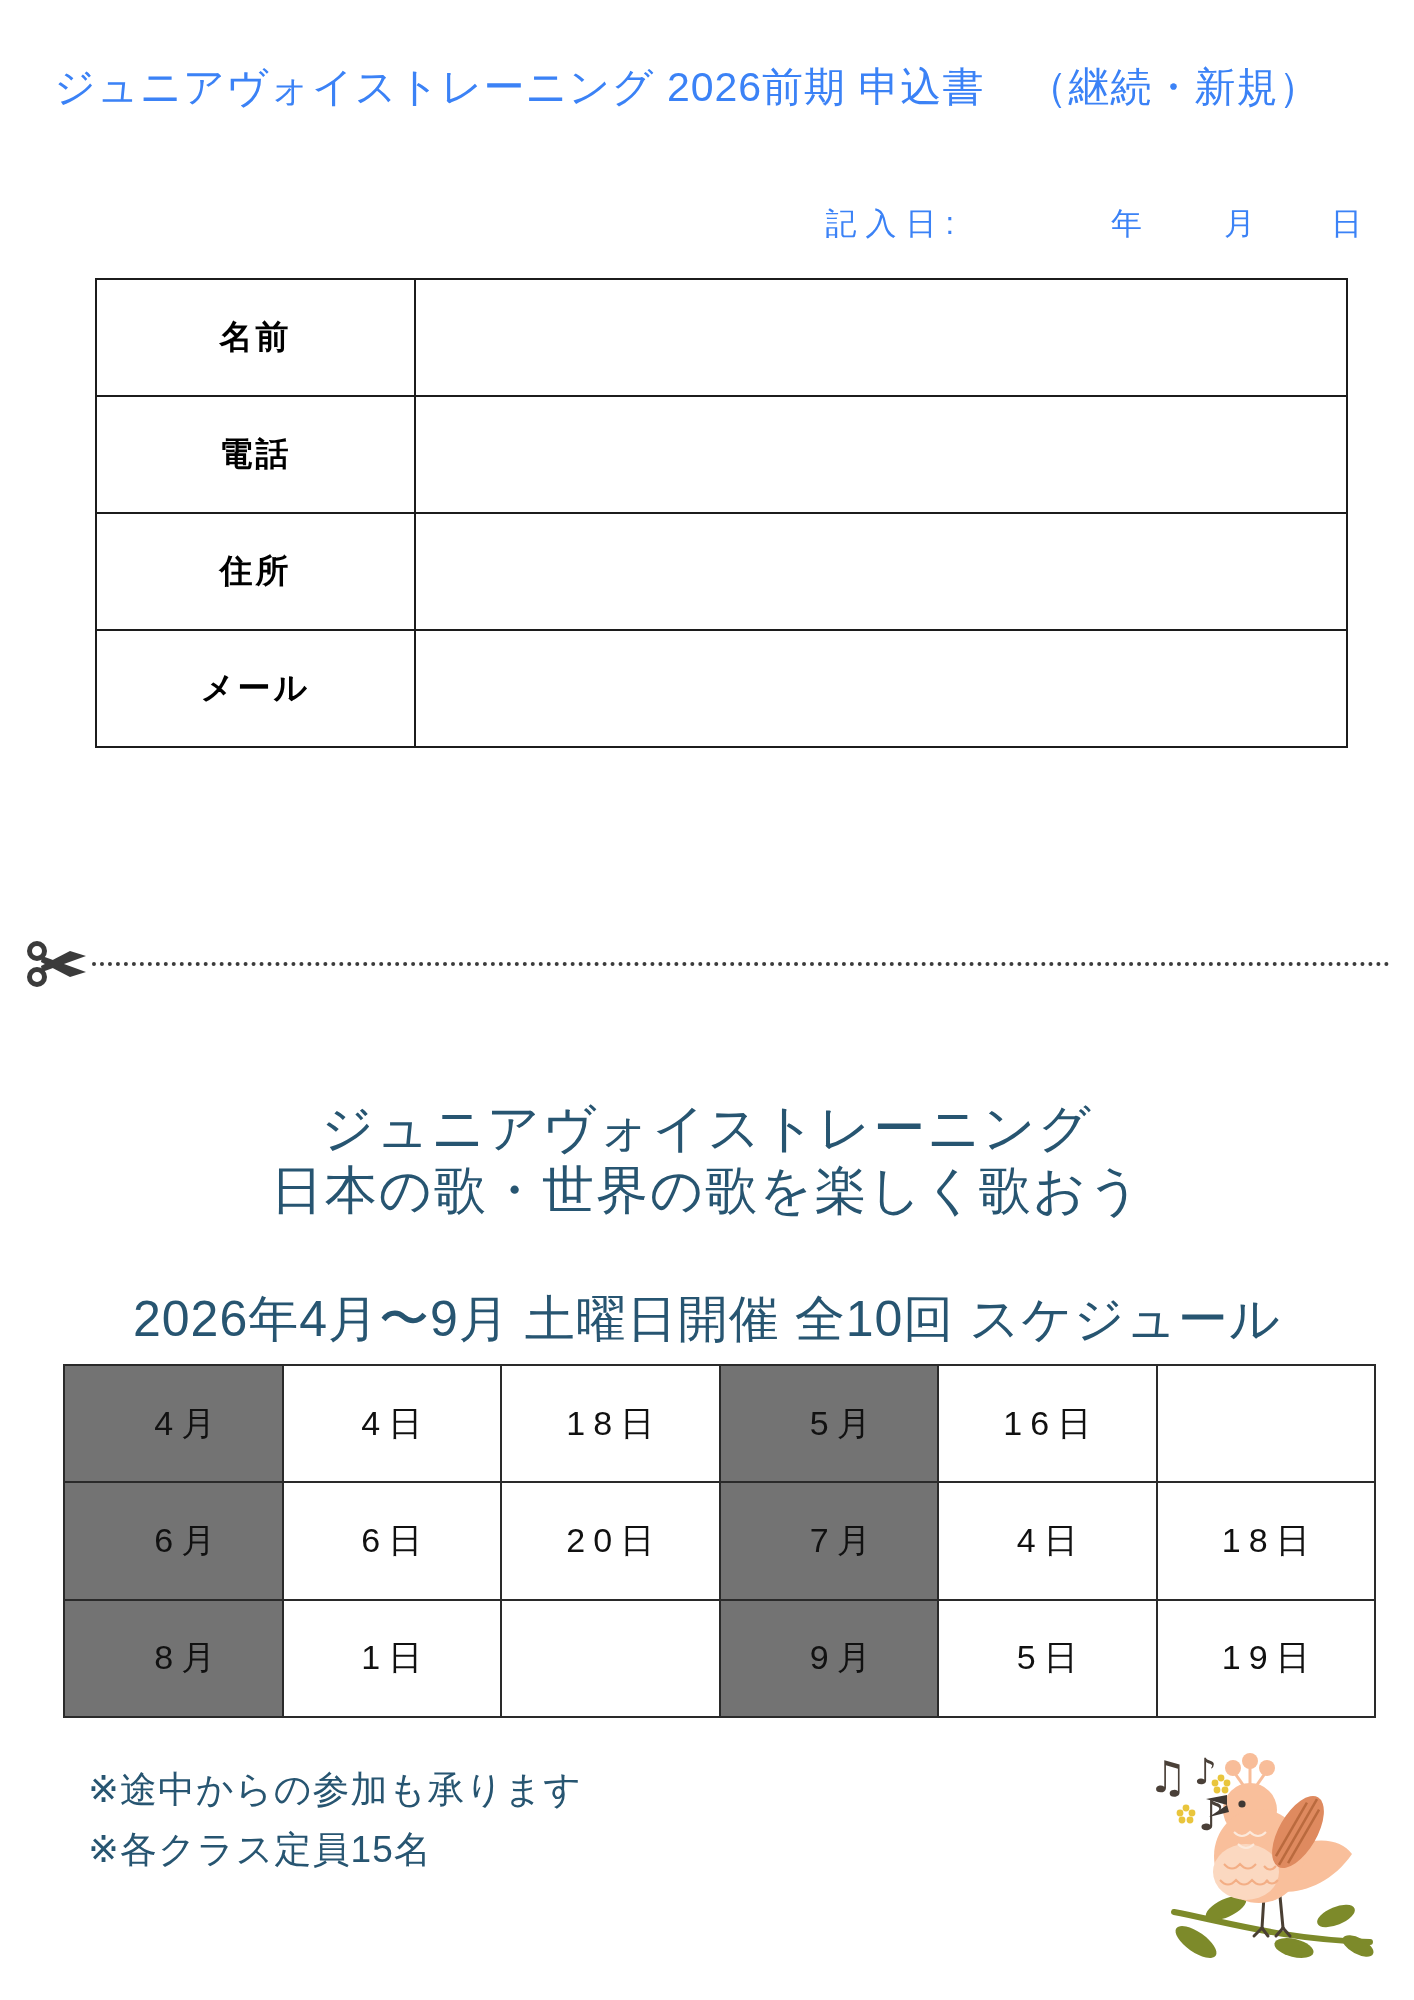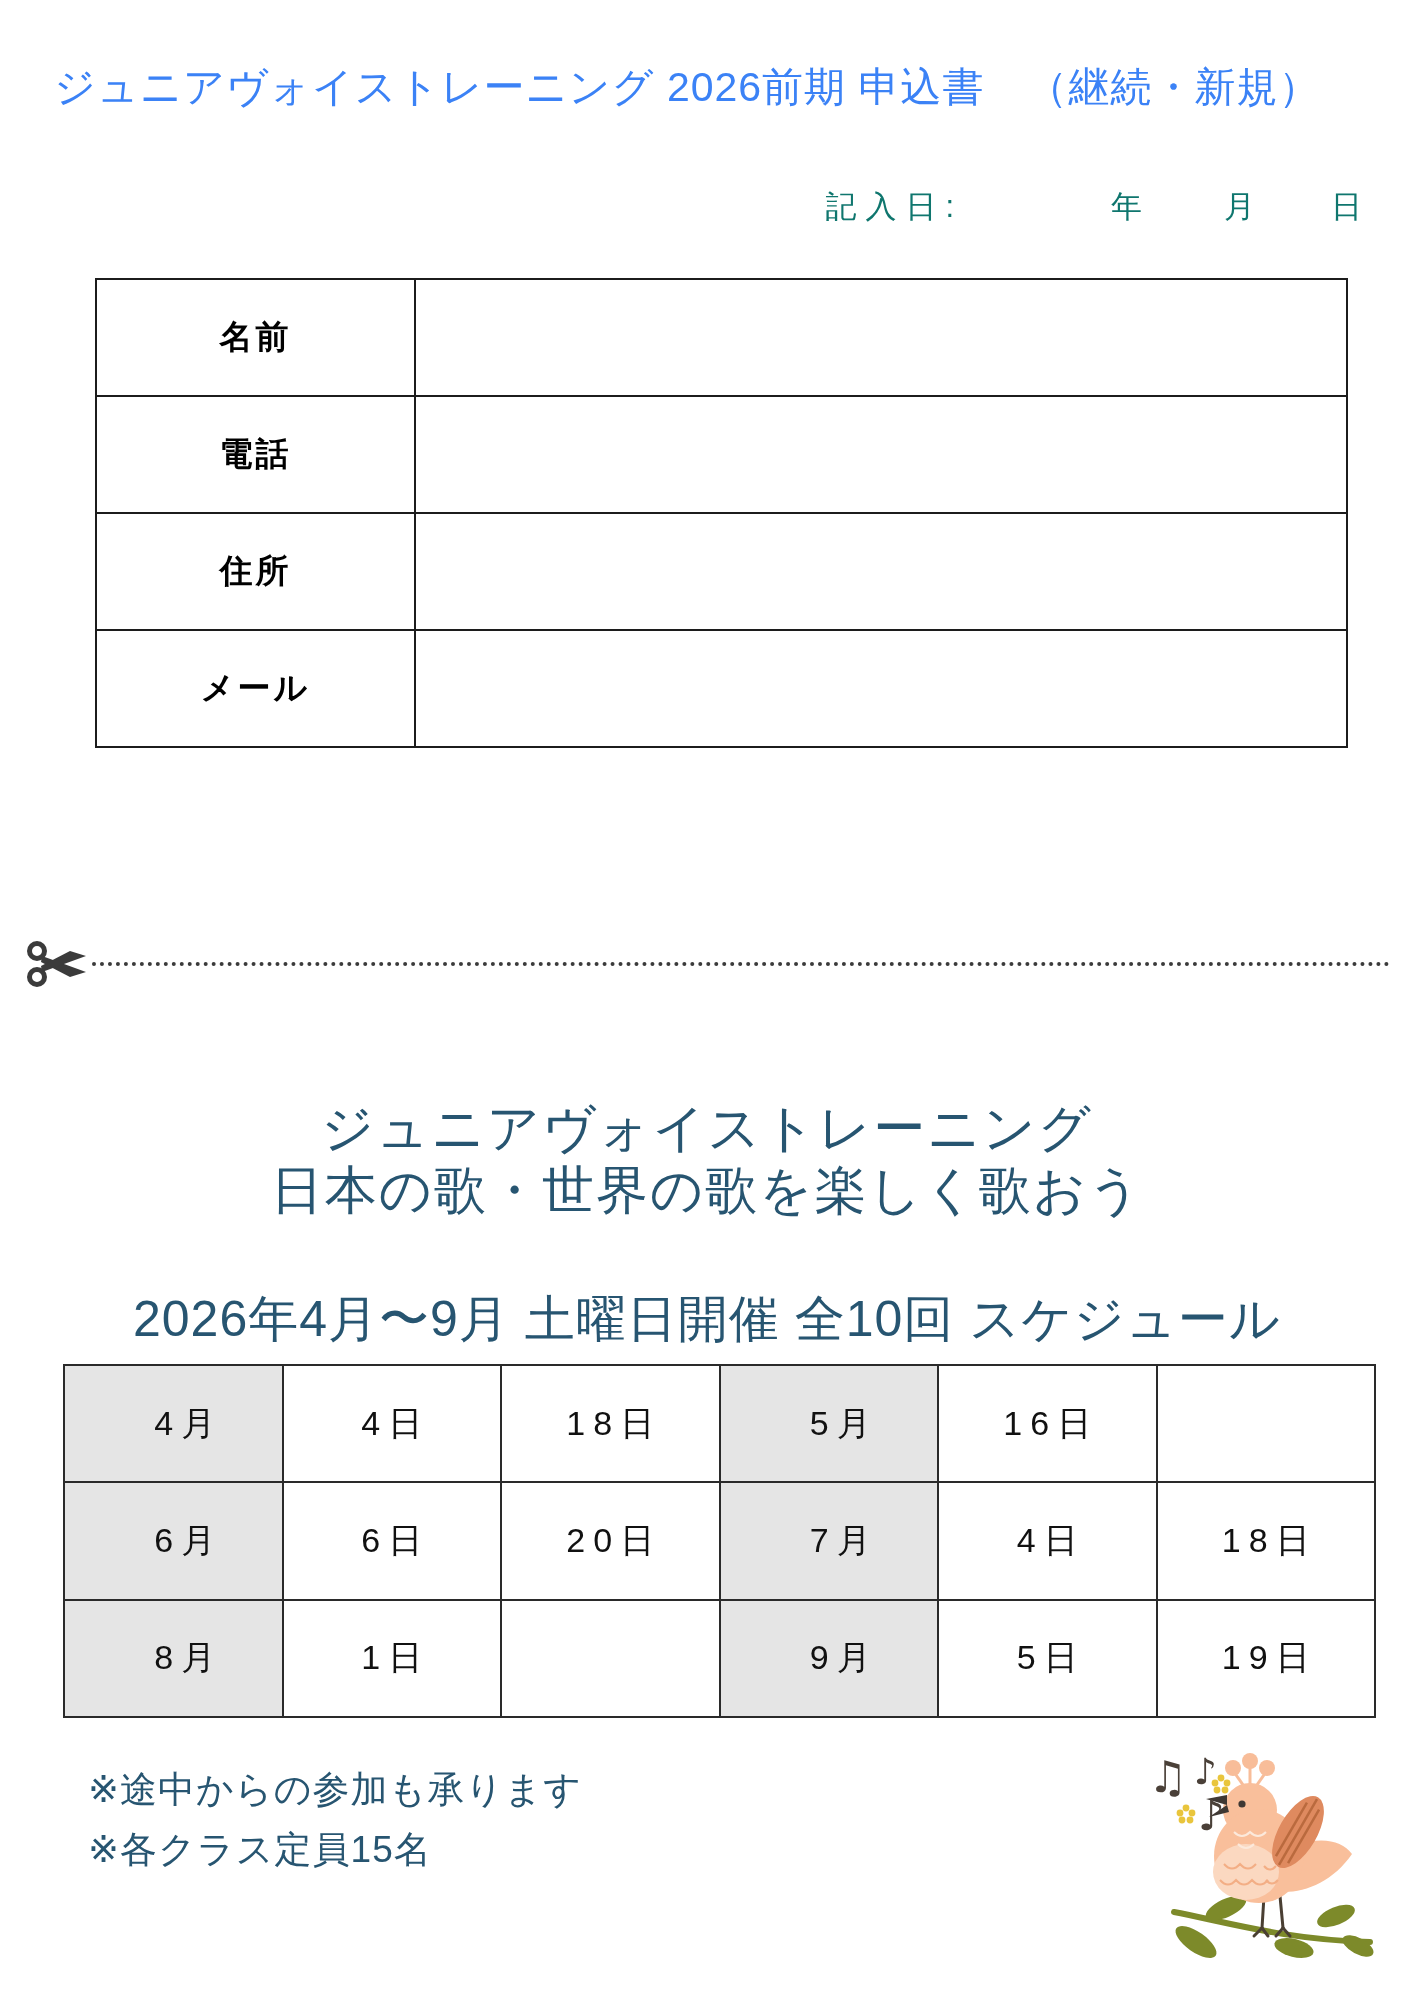--- a/index.html
+++ b/index.html
@@ -7,22 +7,22 @@
     position:relative;width:1414px;height:2000px;background:#ffffff;overflow:hidden;
     font-family:"Liberation Sans","DejaVu Sans",sans-serif;color:#000;
   }
 
   
   .doc-title{
     position:absolute;left:54px;top:60px;font-size:41px;letter-spacing:1px;
     color:#3b82f6;white-space:nowrap;font-weight:500;
   }
   .date-line{
-    position:absolute;top:186px;right:52px;display:flex;align-items:baseline;
-    font-size:31px;color:#0f766e;
+    position:absolute;top:203px;right:52px;display:flex;align-items:baseline;
+    font-size:31px;color:#3b82f6;
   }
   .date-line .dl-label{letter-spacing:9px;}
   .date-line .dl-year{margin-left:148px;}
   .date-line .dl-month{margin-left:82px;}
   .date-line .dl-day{margin-left:76px;}
 
   table.contact{
     position:absolute;left:95px;top:278px;width:1253px;height:470px;
     border-collapse:collapse;table-layout:fixed;
   }
@@ -56,21 +56,21 @@
   }
 
   table.schedule{
     position:absolute;left:63px;top:1364px;width:1313px;height:354px;
     border-collapse:collapse;table-layout:fixed;
   }
   table.schedule td{
     border:2px solid #2a2a2a;text-align:center;vertical-align:middle;
     font-size:34px;color:#111;letter-spacing:8px;text-indent:8px;
   }
-  table.schedule td.m{background:#e5e5e5;padding-left:24px;}
+  table.schedule td.m{background:#737373;padding-left:24px;}
 
   .notes{
     position:absolute;left:88px;top:1760px;color:#275571;
     font-size:37px;font-weight:500;line-height:60px;letter-spacing:1px;
   }
 
   .bird{position:absolute;left:1146px;top:1740px;width:262px;height:258px;}
 </style>
 </head>
 <body>

